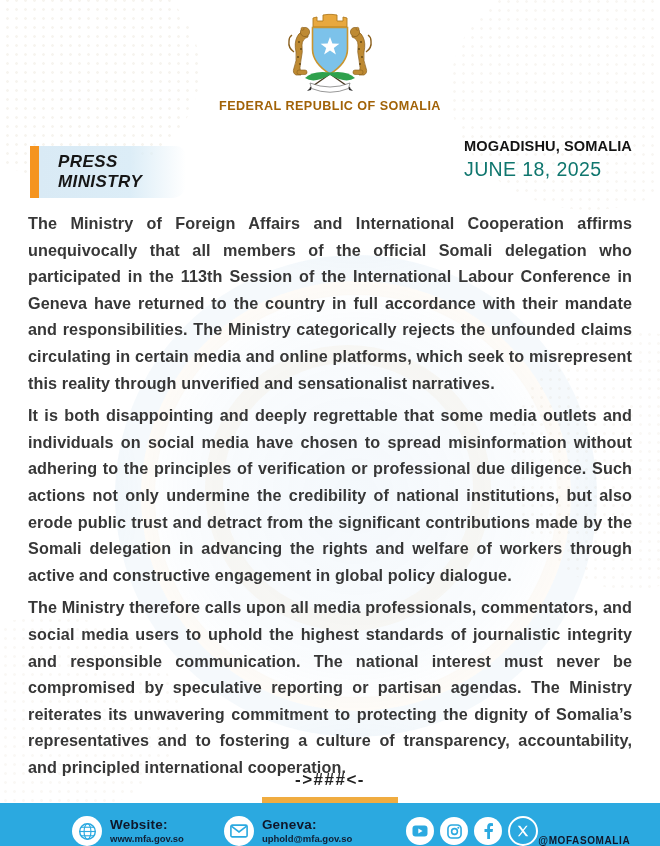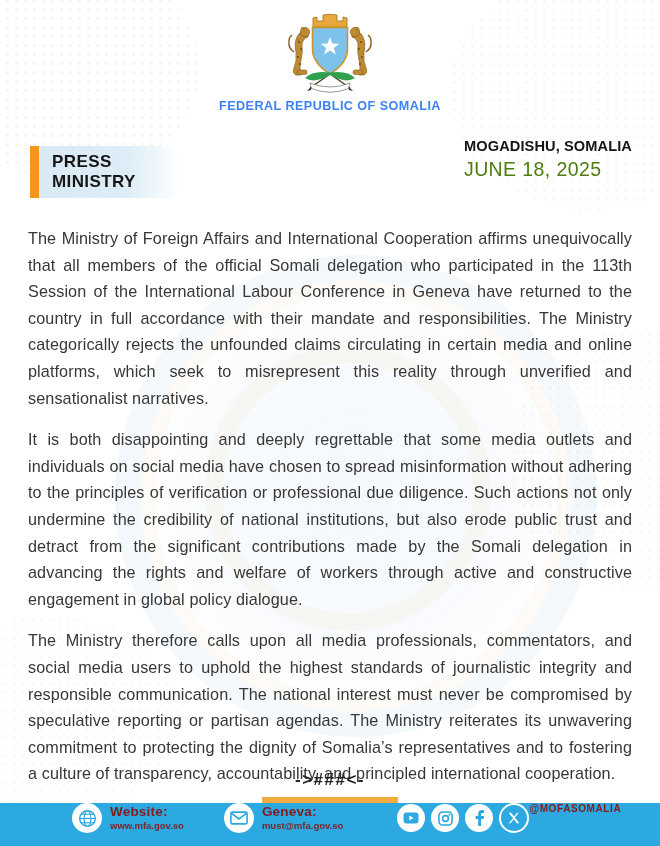--- a/index.html
+++ b/index.html
@@ -33,54 +33,55 @@
     position:absolute;left:205px;top:345px;width:250px;height:250px;border-radius:50%;
     border:18px solid rgba(222,178,92,.06);pointer-events:none;
   }
 
   
   .emblem{position:absolute;left:50%;top:12px;transform:translateX(-50%);}
 
   
   .org-title{
     position:absolute;top:99px;left:0;right:0;text-align:center;
-    color:#3b82f6;font-weight:800;font-size:12.6px;line-height:15.6px;letter-spacing:.45px;
+    color:#a16207;font-weight:800;font-size:12.6px;line-height:15.6px;letter-spacing:.45px;
   }
 
   
   .press{position:absolute;left:30px;top:146px;display:flex;align-items:stretch;}
   .press-bar{width:9px;background:#F5941F;}
   .press-box{
     background:linear-gradient(90deg,#D9EAF5 0%,#DCEDF7 62%,rgba(221,238,248,0) 100%);
     border-radius:0 10px 14px 0;
-    padding:6px 44px 7px 13px;
+    padding:6px 44px 7px 19px;
+    font-style:italic;
   }
   .press-text{font-size:17px;font-weight:800;line-height:19.5px;letter-spacing:.4px;color:#161616;}
 
   
   .dateline{position:absolute;right:28px;top:138px;text-align:left;color:#141414;}
   .dateline .location{font-size:14.6px;font-weight:800;letter-spacing:.1px;}
-  .dateline .date{font-size:19.5px;font-weight:500;letter-spacing:.4px;margin-top:4px;color:#4d7c0f;}
+  .dateline .date{font-size:19.5px;font-weight:500;letter-spacing:.4px;margin-top:4px;color:#0f766e;}
 
   
   .body-text{
     position:absolute;left:28px;right:28px;top:210px;
     text-align:justify;font-size:16.2px;line-height:26.6px;color:#373737;letter-spacing:.1px;
   }
-  .body-text p{margin:15px 0 6px 0;}
+  .body-text p{margin:0 0 6px 0;font-weight:bold;}
   .end-mark{
     position:absolute;left:0;right:0;top:770px;text-align:center;
     font-weight:800;font-size:17px;letter-spacing:1.5px;color:#222;
   }
 
   
   .divider{position:absolute;left:262px;top:797px;width:136px;height:6px;background:#F0AC40;}
   .footer{
     position:absolute;left:0;right:0;bottom:0;height:43px;background:#2BA9E0;
-    display:flex;align-items:flex-start;color:#7f1d1d;
+    display:flex;align-items:flex-end;color:#0f172a;
   }
   .f-group{display:flex;align-items:center;}
   .f-circle{
     width:30px;height:30px;border-radius:50%;background:#fff;flex:0 0 auto;
     display:flex;align-items:center;justify-content:center;
   }
   .f-textcol{margin-left:8px;line-height:1.05;}
   .f-label{font-size:13.5px;font-weight:800;letter-spacing:.2px;}
   .f-value{font-size:9.5px;font-weight:700;margin-top:2px;opacity:.95;}
   .grp-website{margin-left:72px;}
@@ -199,21 +200,21 @@
 
     <div class="f-group grp-email">
       <div class="f-circle">
         <svg width="18" height="14" viewBox="0 0 20 15">
           <rect x="1" y="1" width="18" height="13" rx="1.5" fill="none" stroke="#2BA9E0" stroke-width="1.8"></rect>
           <polyline points="1.5,2 10,8.5 18.5,2" fill="none" stroke="#2BA9E0" stroke-width="1.8"></polyline>
         </svg>
       </div>
       <div class="f-textcol">
         <div class="f-label">Geneva:</div>
-        <div class="f-value">must@mfa.gov.so</div>
+        <div class="f-value">uphold@mfa.gov.so</div>
       </div>
     </div>
 
     <div class="grp-social">
       <div class="s-circle">
         <svg width="16" height="12" viewBox="0 0 16 12">
           <rect x="0.5" y="0.5" width="15" height="11" rx="3" fill="#2BA9E0"></rect>
           <polygon points="6.3,3.4 10.6,6 6.3,8.6" fill="#ffffff"></polygon>
         </svg>
       </div>

